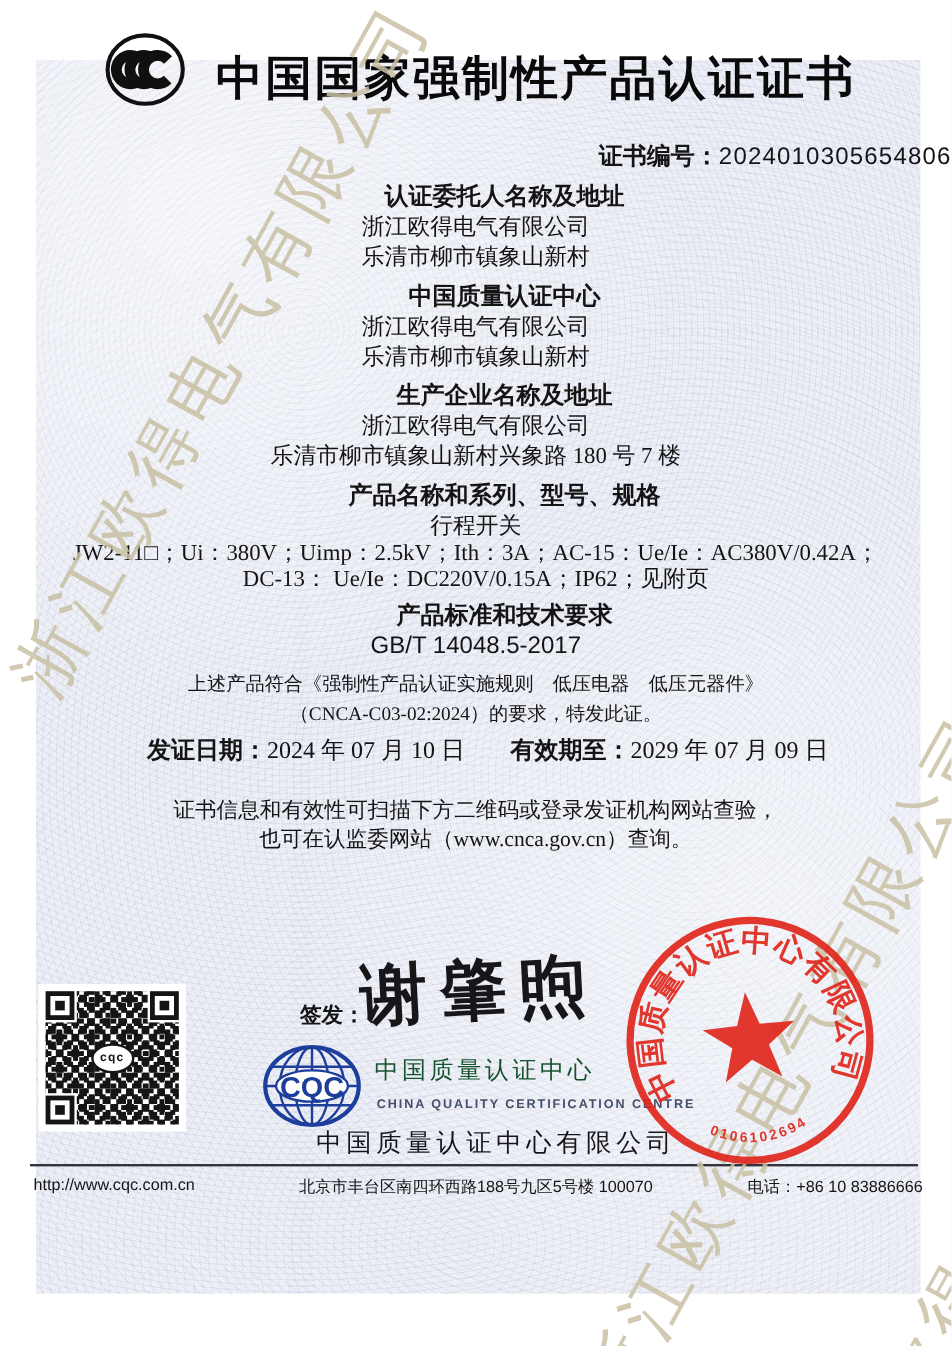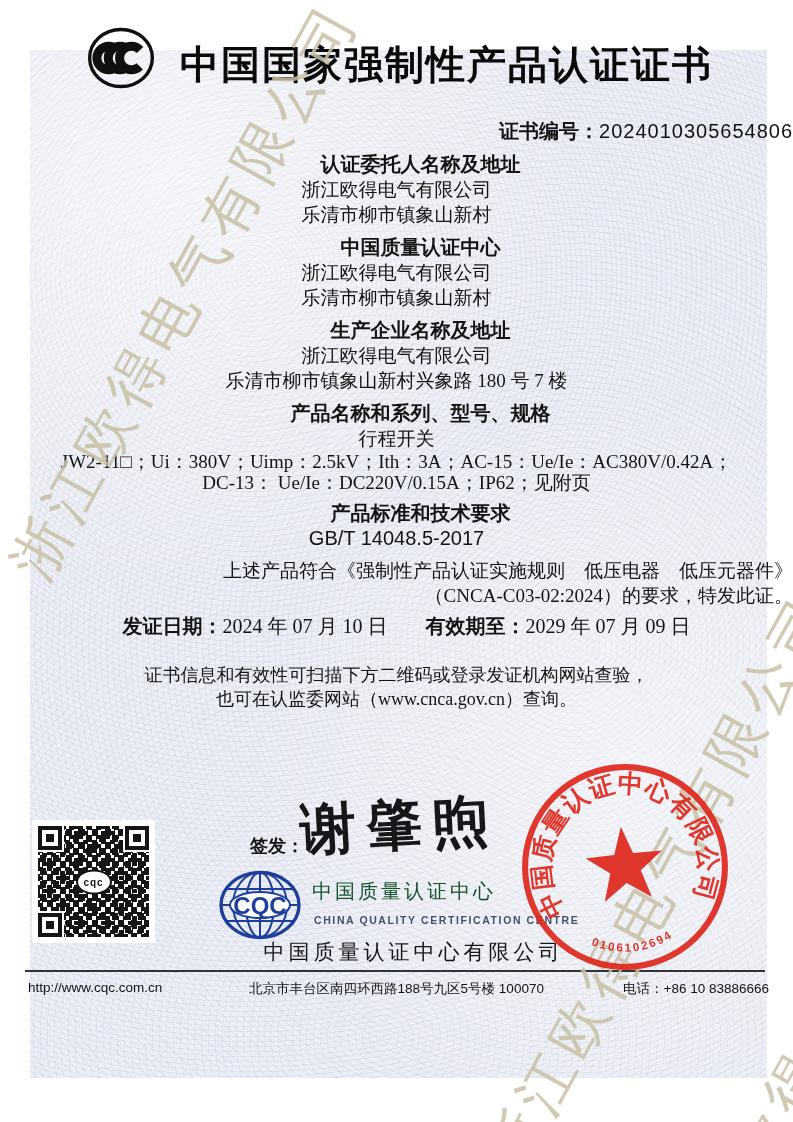--- a/index.html
+++ b/index.html
@@ -40,21 +40,21 @@
   
   .content { position:absolute; left:0; top:118px; width:100%; text-align:center; }
   .certno { font-size:20px; line-height:26px;text-align:right; }
   .certno .lbl { font-weight:bold; font-family:"Liberation Serif","DejaVu Serif",serif; }
   .certno .val { font-family:"Liberation Sans",sans-serif; letter-spacing:1px; }
   .heading { font-size:20px; font-weight:bold; line-height:25px; margin-top:8px;
              font-family:"Liberation Serif","DejaVu Serif",serif;margin-left:48px; }
   .bline  { font-size:19px; line-height:25px; font-family:"Liberation Serif","DejaVu Serif",serif; }
   .spec   { font-size:19px; line-height:21px; font-family:"Liberation Serif","DejaVu Serif",serif; }
   .std    { font-size:20px; line-height:25px; font-family:"Liberation Sans",sans-serif; }
-  .stmt   { font-size:19px; line-height:25px; font-family:"Liberation Serif","DejaVu Serif",serif; margin-top:0;text-align:right; }
+  .stmt   { font-size:16px; line-height:25px; font-family:"Liberation Serif","DejaVu Serif",serif; margin-top:0; }
   .stmt-block { margin-top:7px; }
   .dates  { margin-top:6px; font-size:20px; line-height:25px; font-family:"Liberation Serif","DejaVu Serif",serif;padding-left:20px; }
   .dates .lbl { font-weight:bold; }
   .dates .gap { display:inline-block; width:38px; }
   .verify-block { margin-top:24px; }
   .vline  { font-size:18px; line-height:24px; font-family:"Liberation Serif","DejaVu Serif",serif; }
 
   
   .qr { position:absolute; left:32px; top:820px; width:123px; height:123px; background:#fff; }
   .qr-noise {

